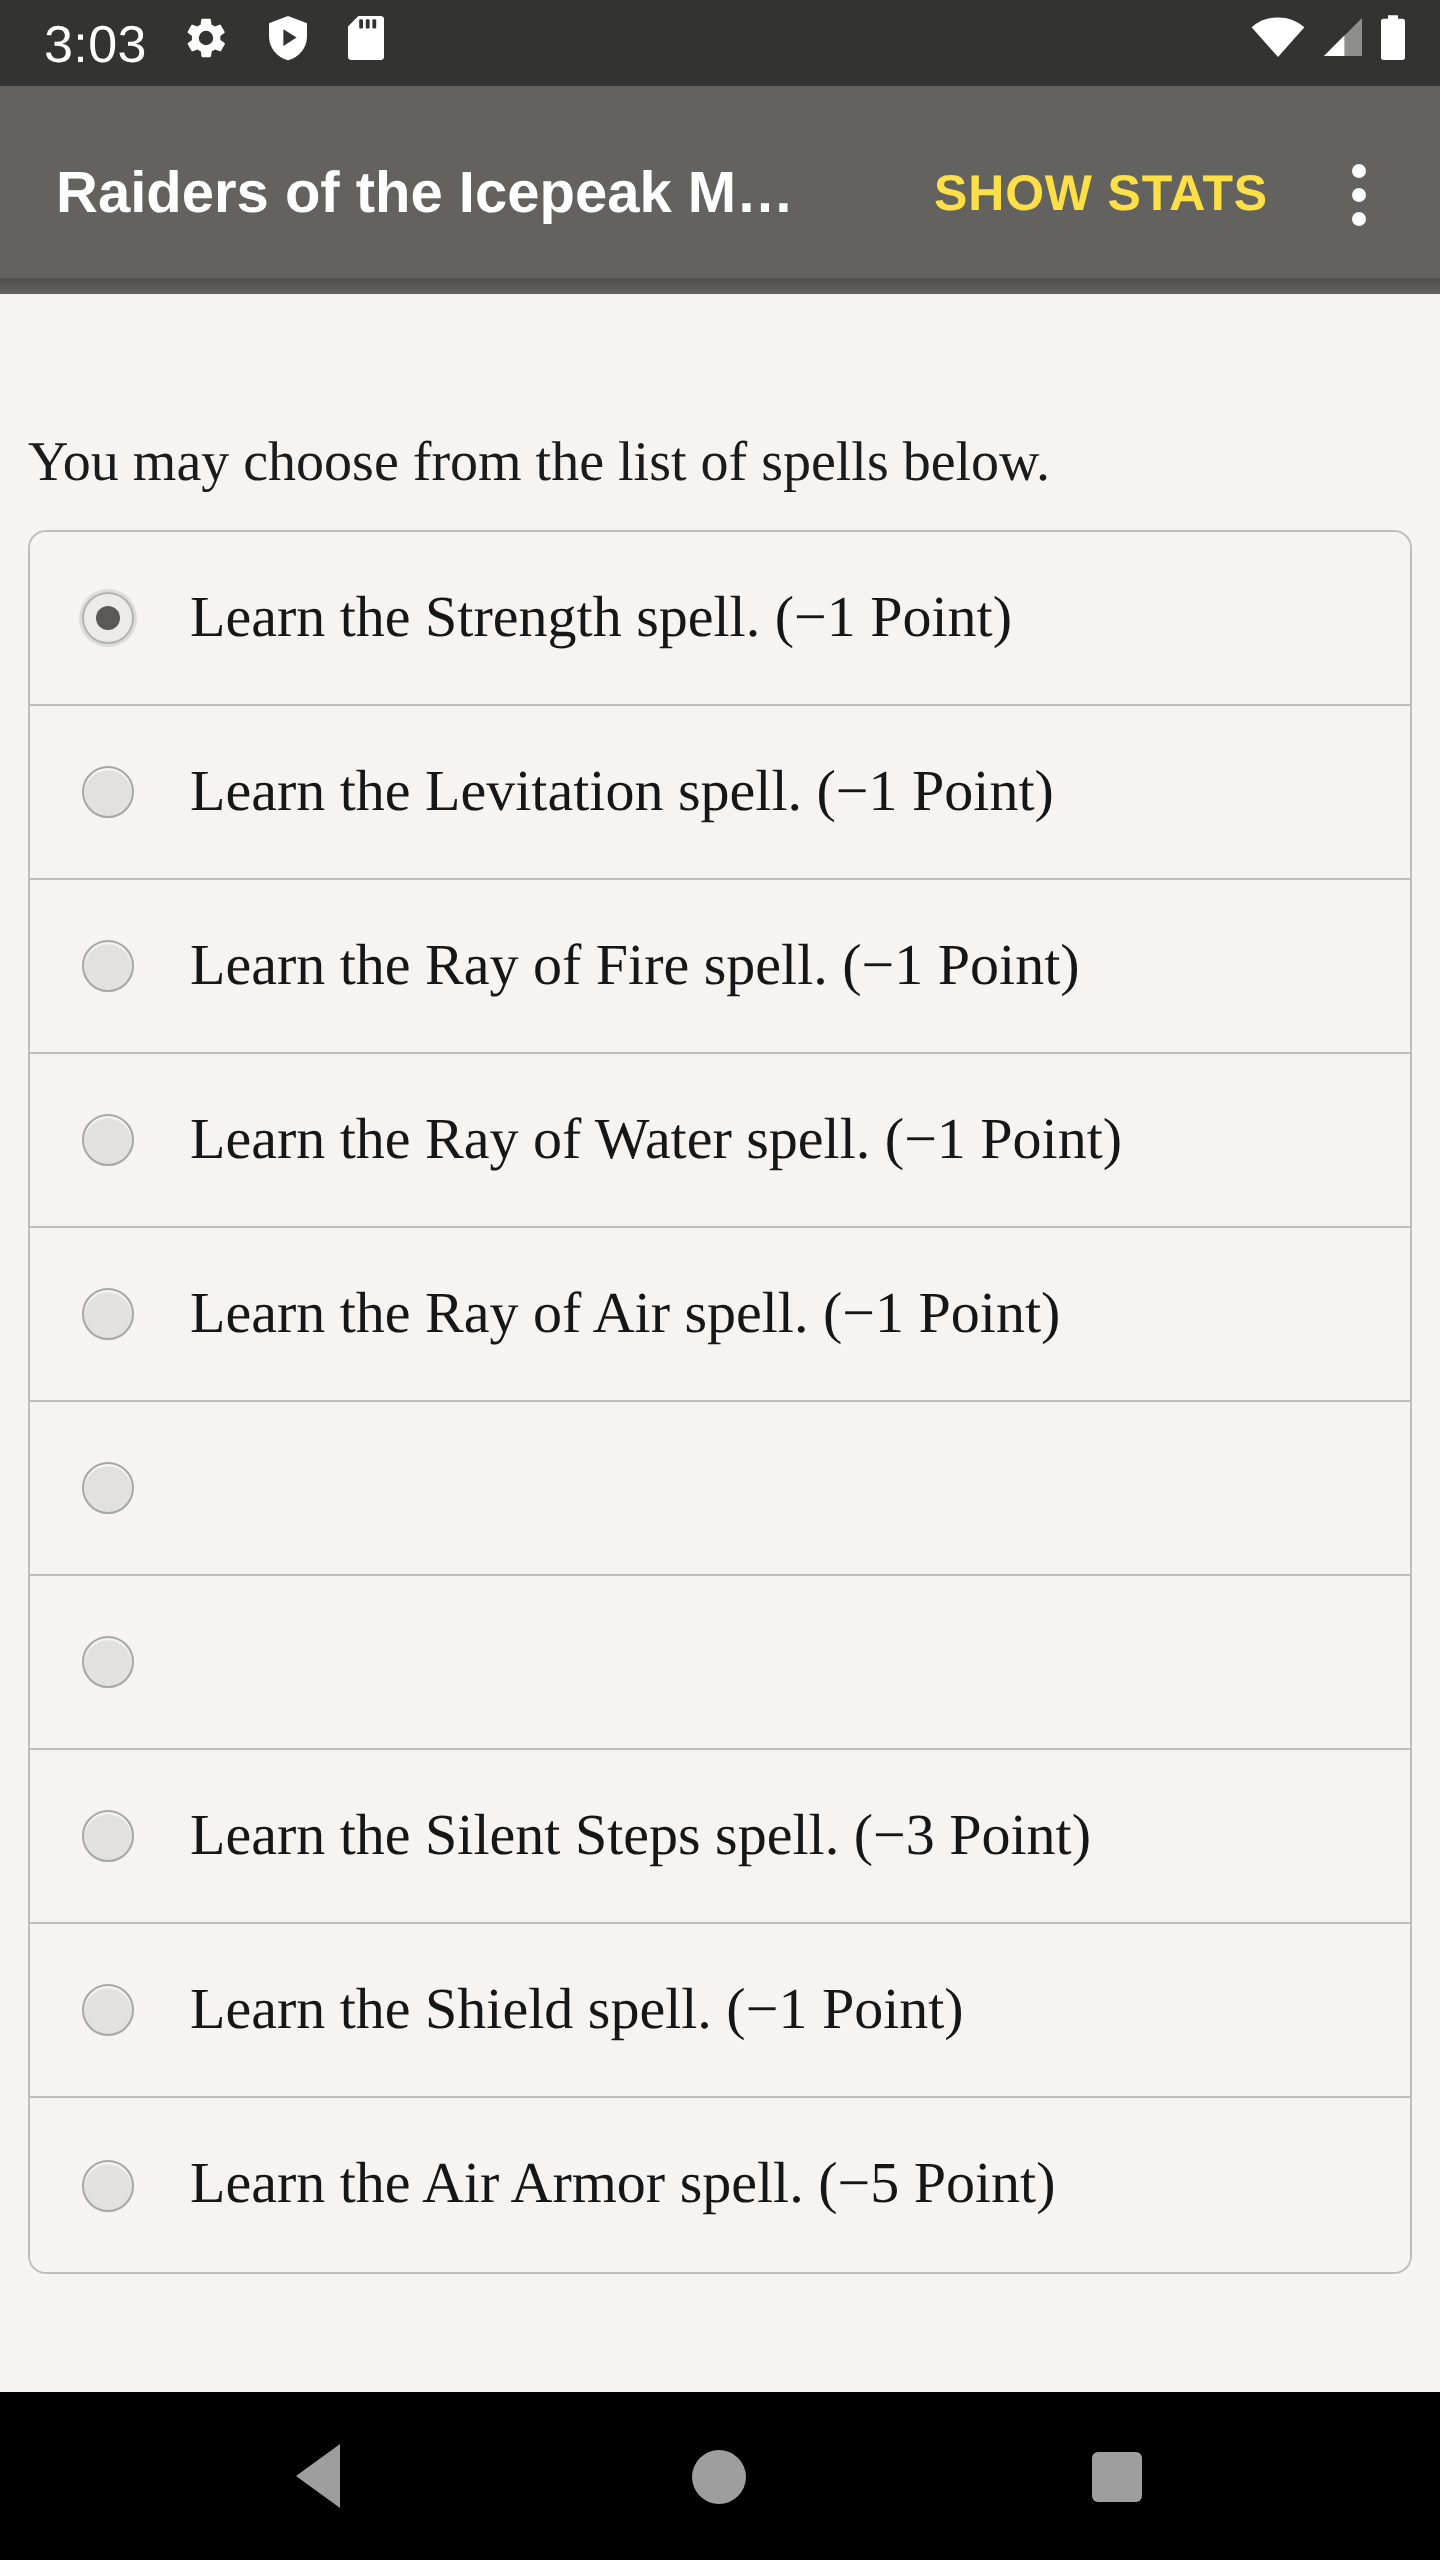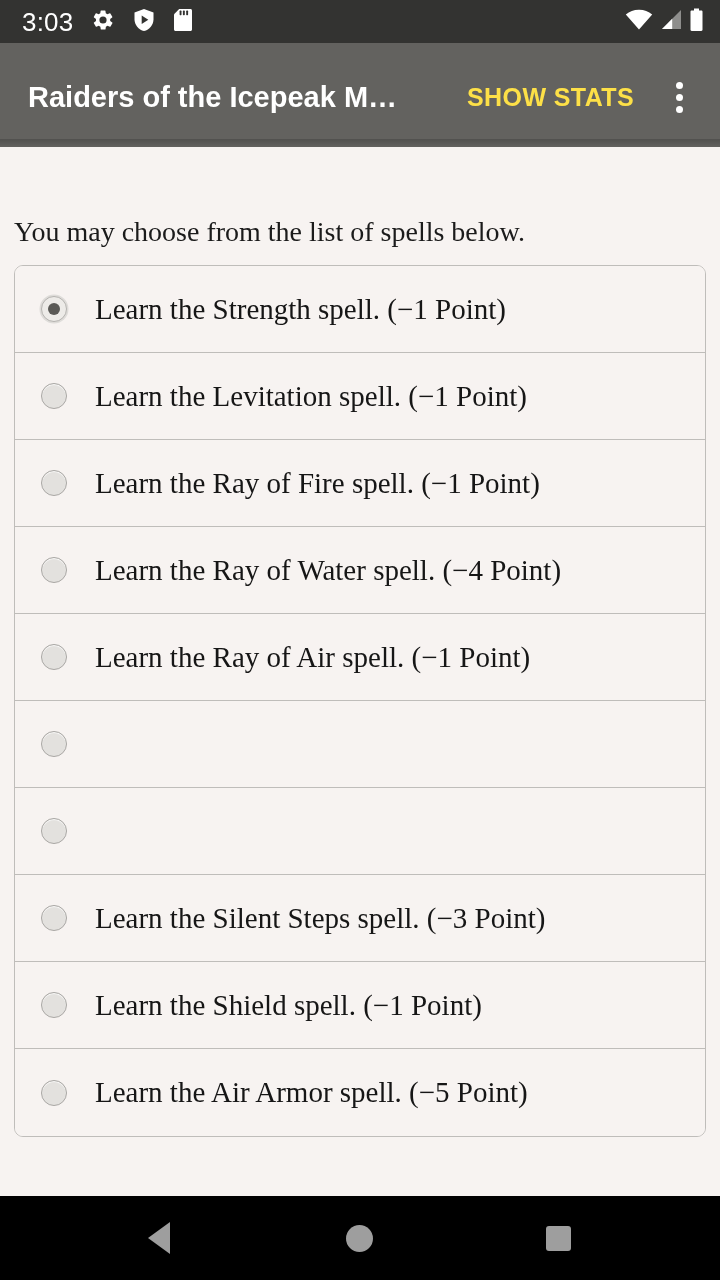--- a/index.html
+++ b/index.html
@@ -302,21 +302,21 @@
         <div class="spell-row">
           <span class="radio"></span>
           <span class="spell-label">Learn the Levitation spell. (−1 Point)</span>
         </div>
         <div class="spell-row">
           <span class="radio"></span>
           <span class="spell-label">Learn the Ray of Fire spell. (−1 Point)</span>
         </div>
         <div class="spell-row">
           <span class="radio"></span>
-          <span class="spell-label">Learn the Ray of Water spell. (−4 Point)</span>
+          <span class="spell-label">Learn the Ray of Water spell. (−1 Point)</span>
         </div>
         <div class="spell-row">
           <span class="radio"></span>
           <span class="spell-label">Learn the Ray of Air spell. (−1 Point)</span>
         </div>
         <div class="spell-row">
           <span class="radio"></span>
         </div>
         <div class="spell-row">
           <span class="radio"></span>

